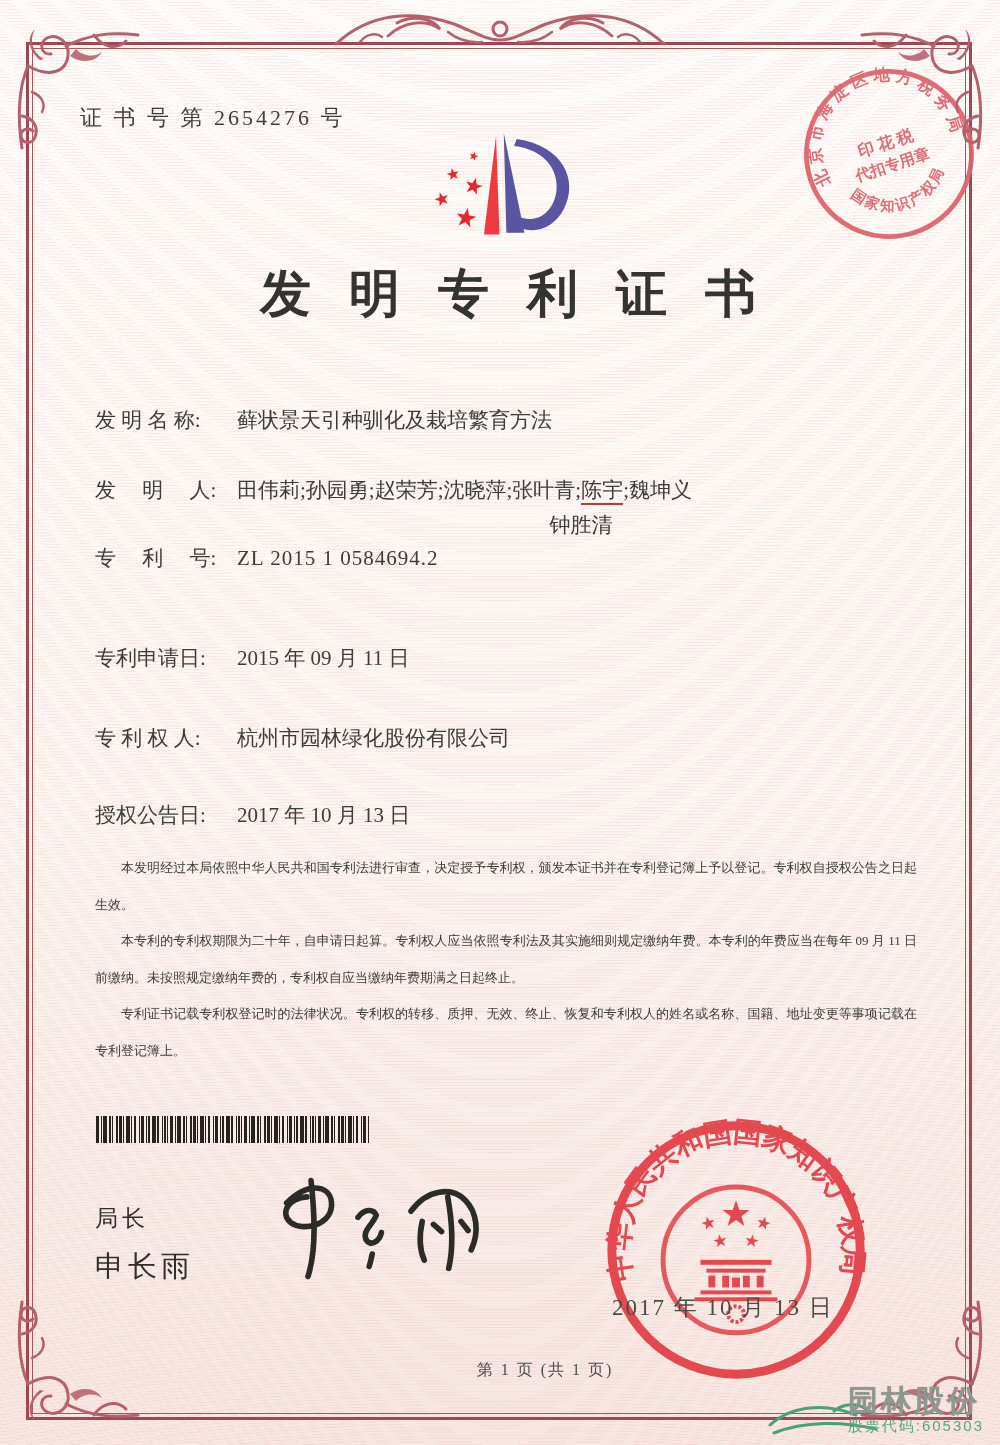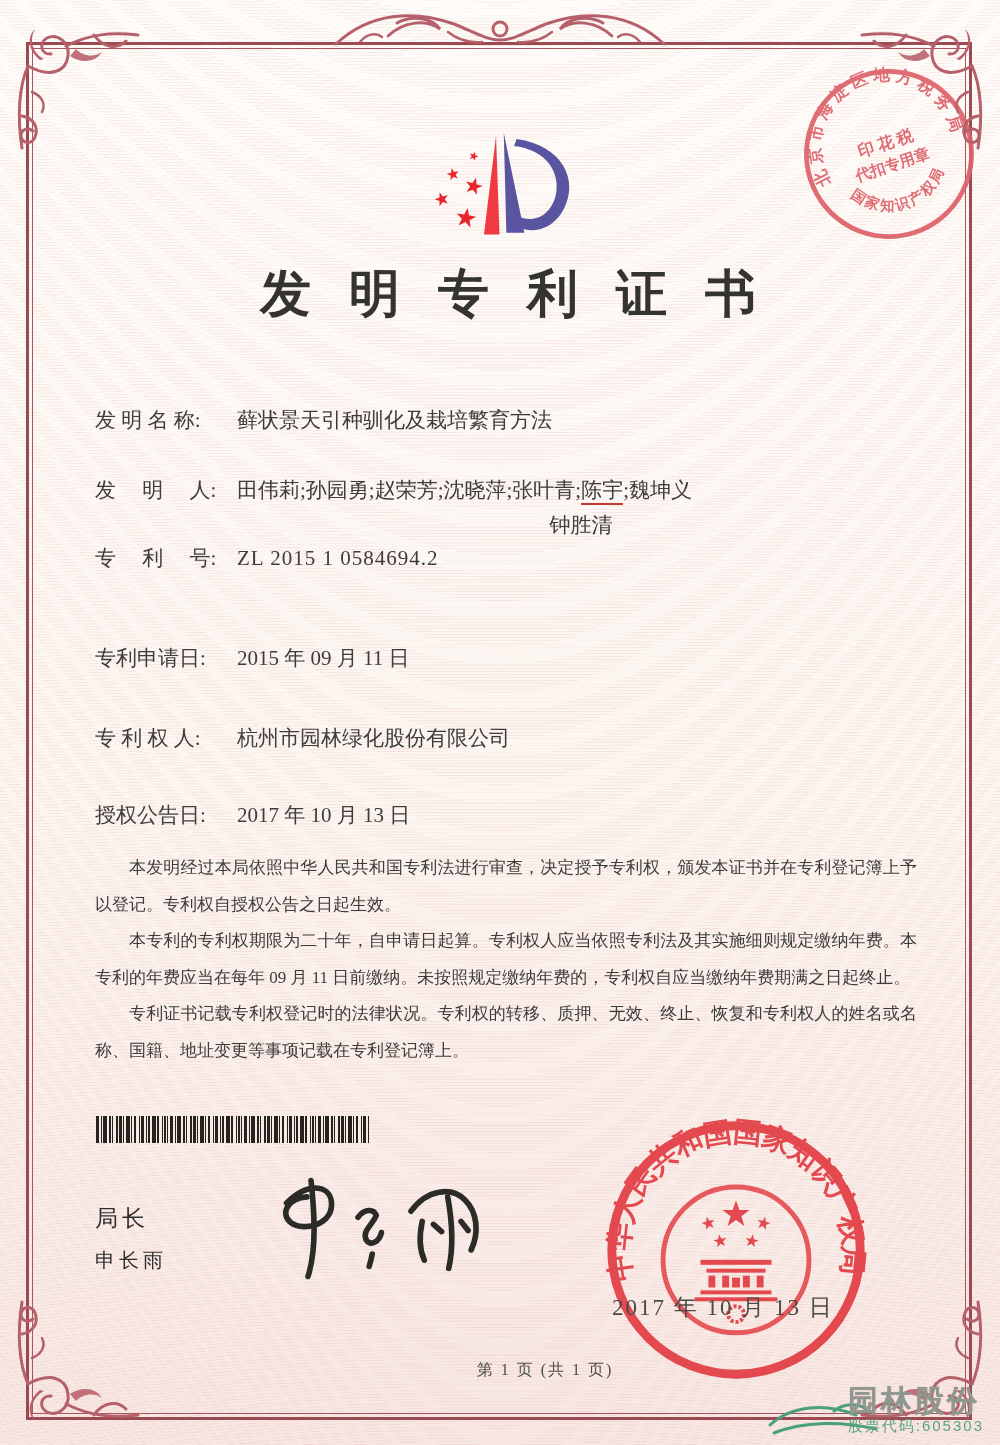--- a/index.html
+++ b/index.html
@@ -30,28 +30,28 @@
   .u-red{border-bottom:2px solid #c43a32;padding-bottom:1px;}
   #f-name{top:403px;}
   #f-inventors{top:473px;}
   #f-inventors .line2{margin-left:142px;text-align:center;}
   #f-patno{top:541px;}
   #f-patno .val{letter-spacing:1px;}
   #f-filing{top:641px;}
   #f-patentee{top:721px;}
   #f-grant{top:798px;}
   
-  #body-text{left:95px;top:850px;width:822px;font-size:17px;line-height:36.5px;
+  #body-text{left:95px;top:850px;width:822px;font-size:13px;line-height:36.5px;
              text-align:justify;color:#3c3c3a;}
   #body-text p{margin:0;text-indent:2em;}
   
   #barcode{left:95px;top:1116px;width:275px;height:27px;}
   
   #director-title{left:95px;top:1203px;font-size:23px;letter-spacing:4px;color:#2f2f2d;font-family:"Liberation Sans","DejaVu Sans",sans-serif;}
-  #director-name{left:95px;top:1247px;font-size:20px;letter-spacing:4px;color:#2f2f2d;font-family:"Liberation Sans","DejaVu Sans",sans-serif;}
+  #director-name{left:95px;top:1247px;font-size:29px;letter-spacing:4px;color:#2f2f2d;font-family:"Liberation Sans","DejaVu Sans",sans-serif;}
   #signature{left:258px;top:1168px;width:255px;height:118px;}
   
   #main-seal{left:598px;top:1112px;width:276px;height:276px;opacity:.92;}
   #seal-date{left:612px;top:1292px;font-size:23px;letter-spacing:2px;color:#4a4a46;z-index:6;}
   
   #footer{left:0;top:1360px;width:1000px;text-align:center;font-size:16px;letter-spacing:2px;color:#4c4c4a;padding-left:45px;}
   
   #tax-seal{left:793px;top:58px;width:192px;height:192px;transform:rotate(-18deg);opacity:.92;}
   
   #watermark{right:6px;bottom:2px;width:230px;height:70px;z-index:8;}
@@ -94,20 +94,21 @@
     <use href="#flourish" transform="translate(8,148) scale(1,-1)"></use>
     <use href="#flourish" transform="translate(992,148) scale(-1,-1)"></use>
     <use href="#flourish" transform="translate(992,1302) scale(-1,1)"></use>
     <use href="#dragons" transform="translate(330,2)"></use>
   </svg>
 
   <div class="abs" id="frame">
     <div class="inner"></div>
   </div>
 
+  <div class="abs" id="cert-no">证 书 号 第 2654276 号</div>
 
   <svg class="abs" id="logo" viewBox="0 0 250 160" aria-hidden="true">
     <defs>
       <path id="st" d="M0,-10 L2.35,-3.24 9.51,-3.09 3.8,1.24 5.88,8.09 0,3.8 -5.88,8.09 -3.8,1.24 -9.51,-3.09 -2.35,-3.24 Z"></path>
     </defs>
     <g fill="#e8262d">
       <use href="#st" transform="translate(88,42) scale(0.55) rotate(18)"></use>
       <use href="#st" transform="translate(64,63) scale(0.75) rotate(-12)"></use>
       <use href="#st" transform="translate(88,77) scale(1.05) rotate(15)"></use>
       <use href="#st" transform="translate(51,92) scale(0.85) rotate(-18)"></use>

